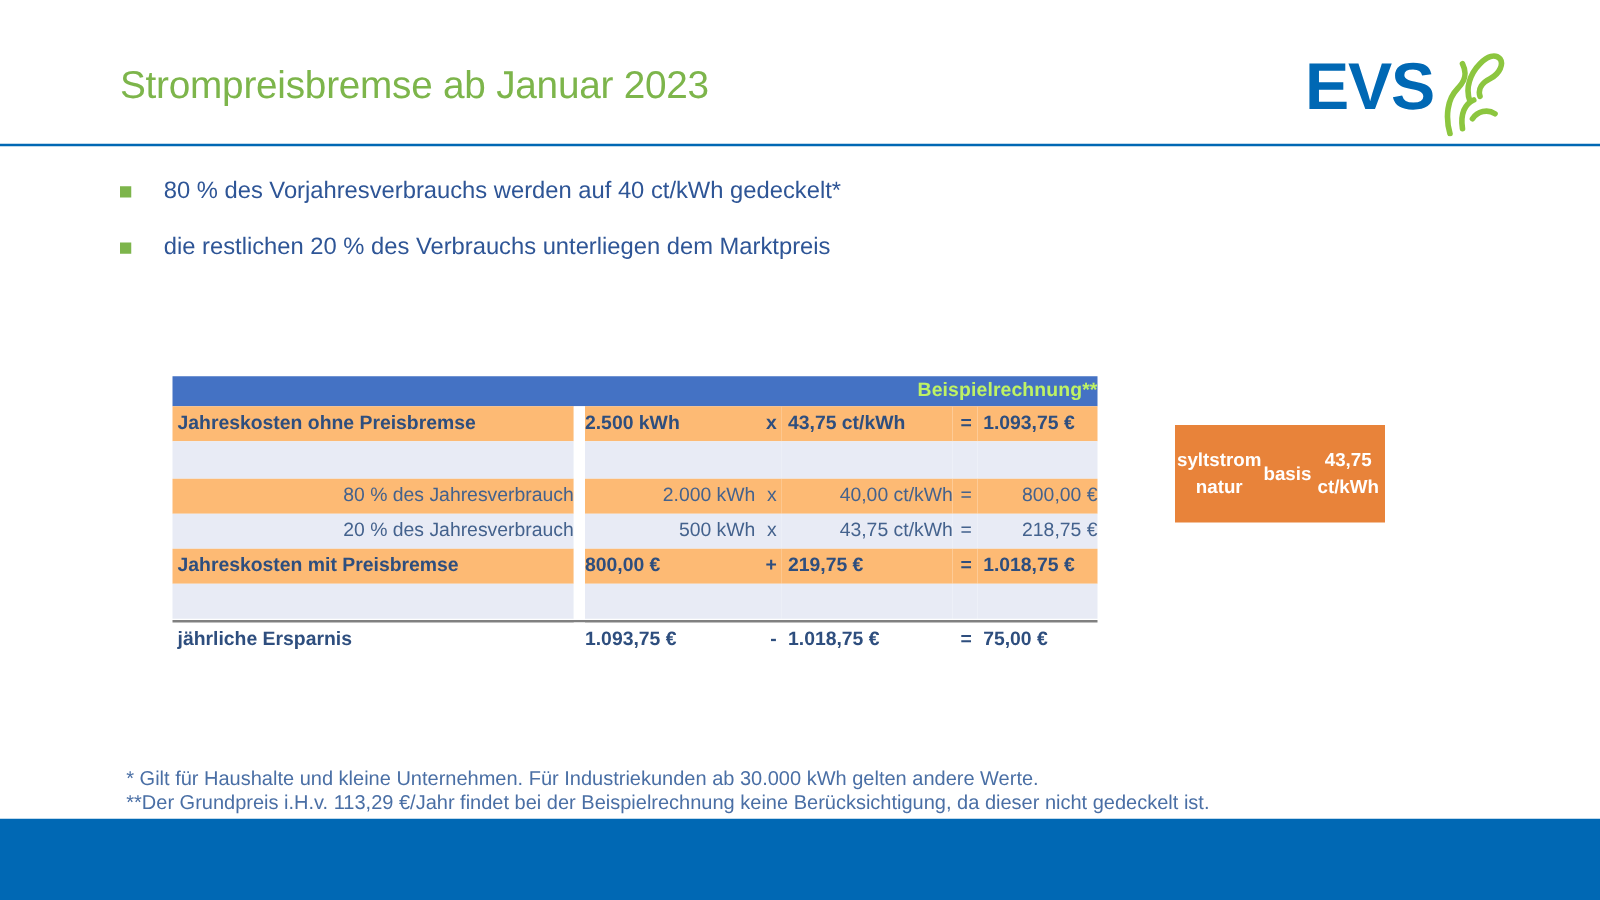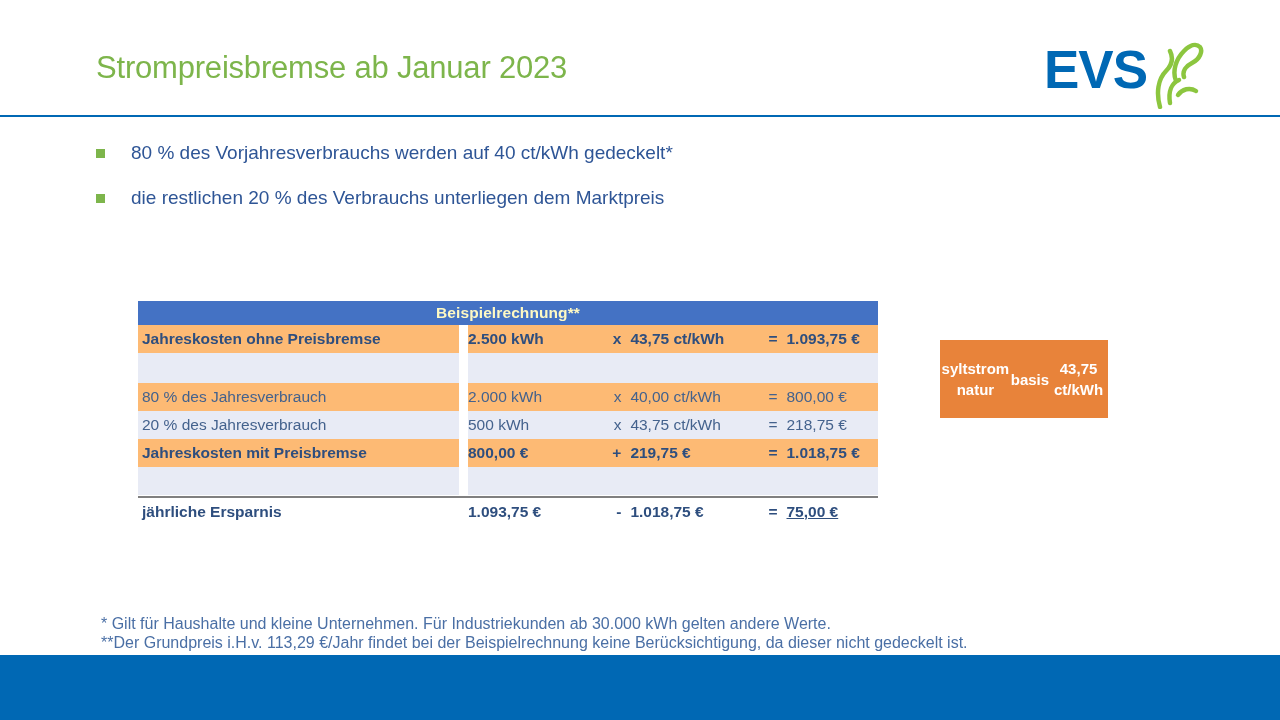--- a/index.html
+++ b/index.html
@@ -108,23 +108,23 @@
     font-size: 15.5px;
     color: #2E4E7E;
   }
   .calc-table td, .calc-table th {
     padding: 0;
     vertical-align: middle;
     border: 0;
   }
   .calc-table .th-title {
     background: #4472C4;
-    color: #fef9c3;
+    color: #bef264;
     font-weight: bold;
-    text-align: center;
+    text-align: right;
     height: 24px;
     font-size: 15.5px;
     letter-spacing: 0.1px;
   }
   
   .col-label  { width: 340px; padding-left: 4px !important; }
   .col-gap1   { width: 10px; }
   .col-val1   { width: 145px; }
   .col-op     { width: 18px; text-align: right; padding-right: 4px !important; }
   .col-val2   { width: 140px; padding-left: 5px !important; }
@@ -136,33 +136,32 @@
   tr.row-spacer-tall { height: 30px; }
 
   
   .fill-dark td.cellfill  { background: #fdba74; }
   .fill-light td.cellfill { background: #E8EBF5; }
   .fill-none  td.cellfill { background: transparent; }
 
   td.cellgap { background: #ffffff; }
 
   .bold { font-weight: bold; color: #2E4E7E; }
-  .regular { font-weight: normal; color: #44628D; }
+  .regular { font-weight: normal; color: #44628D; text-align: right; }
 
   .rule-row td {
     height: 3px;
     padding: 0;
   }
   .rule-inner {
     height: 2px;
     background: #808080;
     width: 100%;
   }
   .underline-val {
-    text-decoration: underline;
   }
 
   
   .callout {
     position: absolute;
     left: 940px;
     top: 340px;
     width: 168px;
     height: 78px;
     background: #E8833A;

